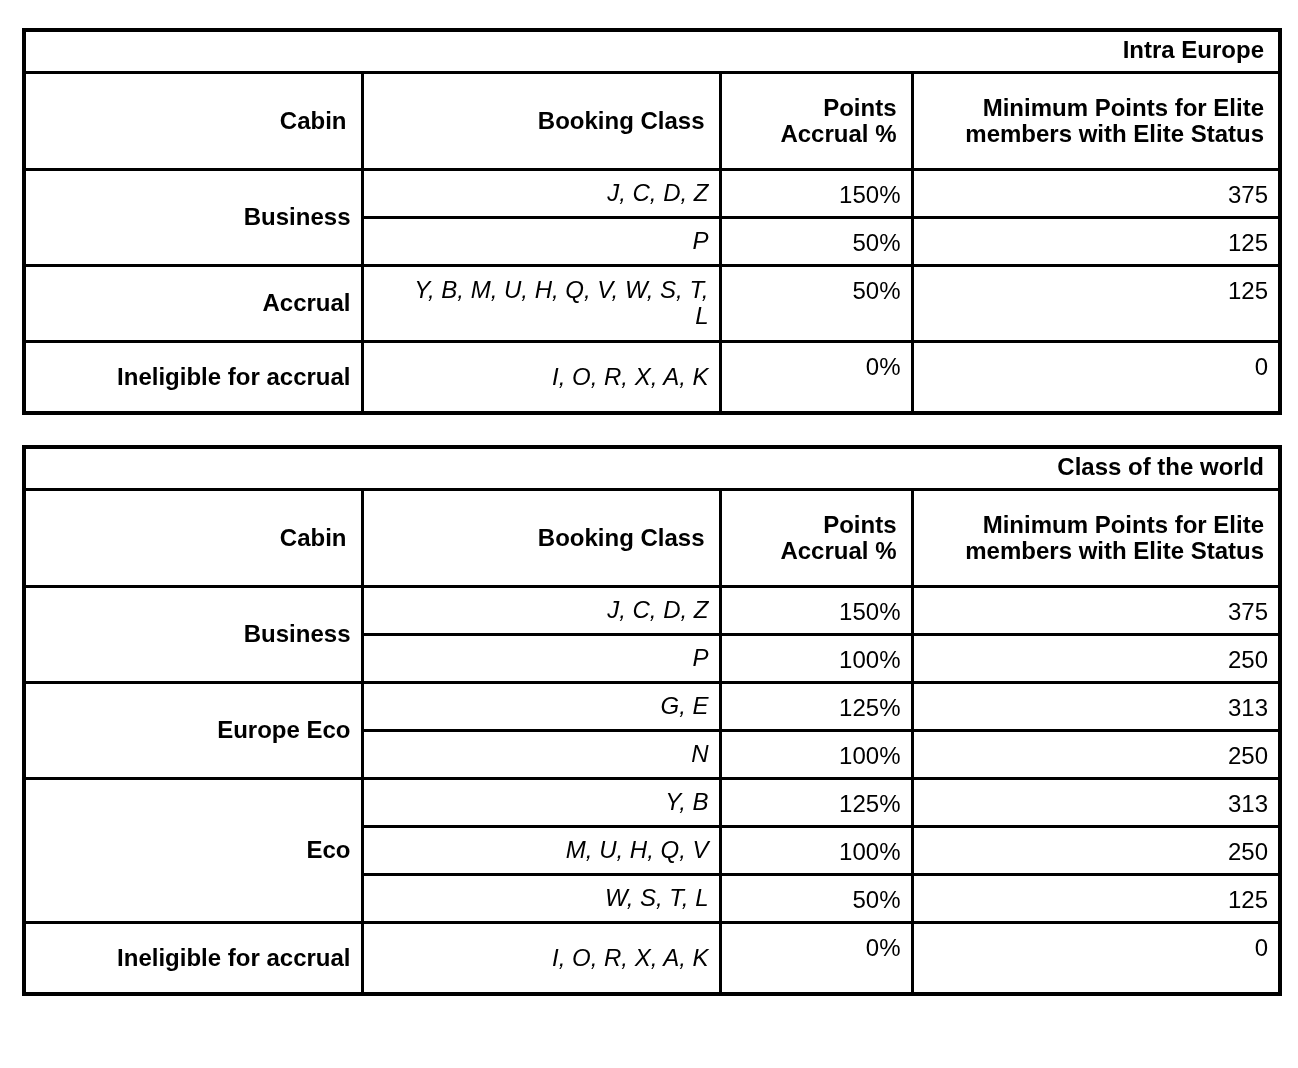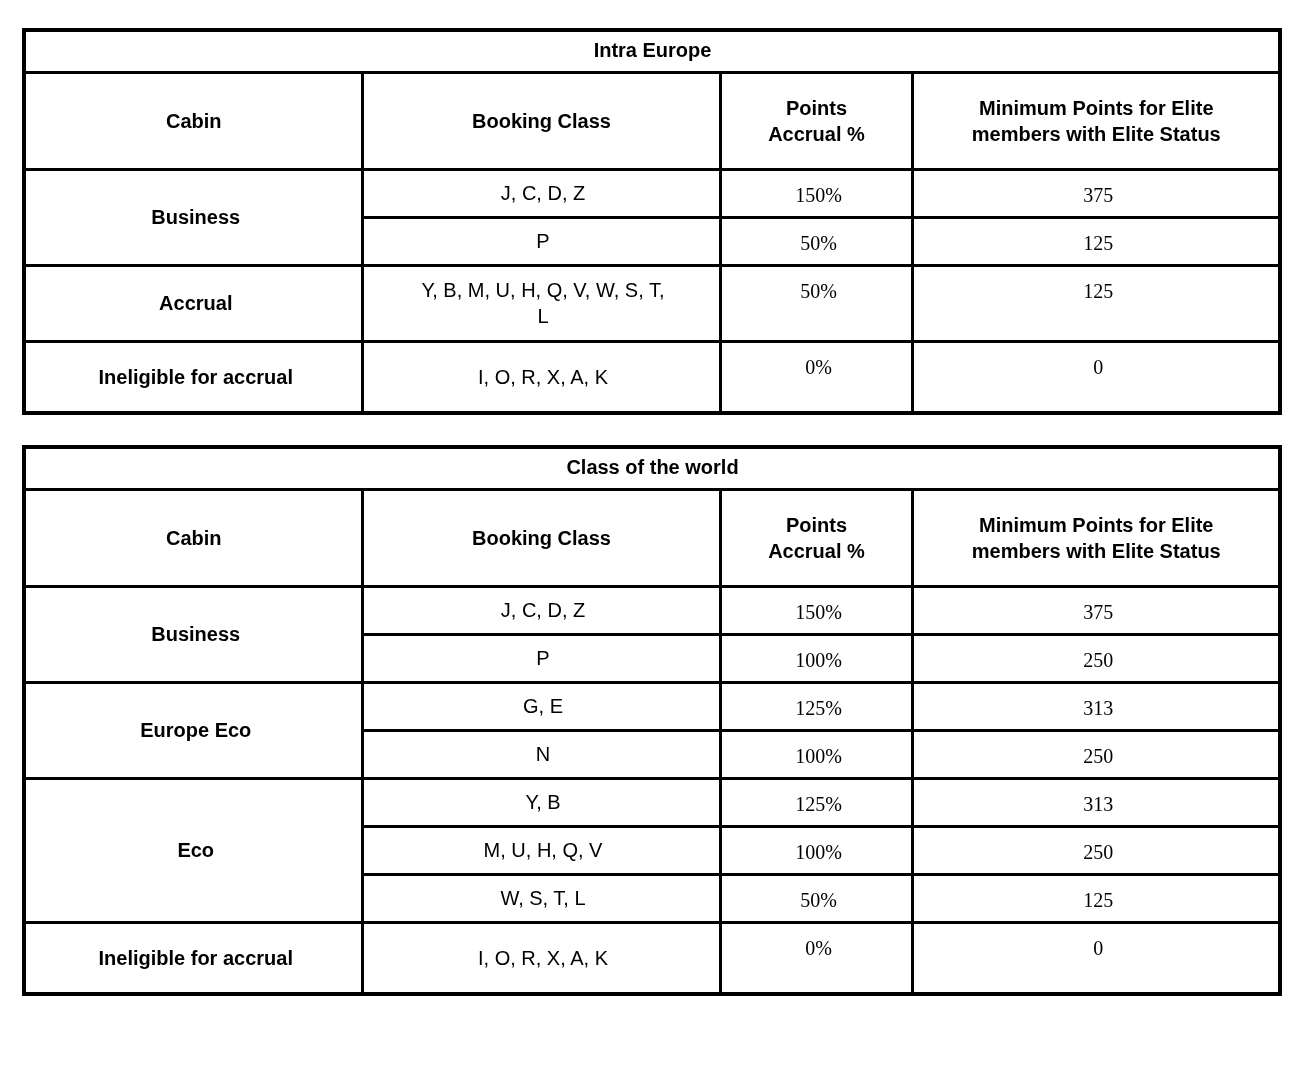--- a/index.html
+++ b/index.html
@@ -24,23 +24,23 @@
     border: 4px solid #000000;
     margin-bottom: 30px;
   }
   table.accrual-table col.c1 { width: 338px; }
   table.accrual-table col.c2 { width: 358px; }
   table.accrual-table col.c3 { width: 192px; }
   table.accrual-table col.c4 { width: 368px; }
 
   table.accrual-table td, table.accrual-table th {
     border: 3px solid #000000;
-    font-size: 20px;
+    font-size: 24px;
     line-height: 26px;
-    text-align: center;
+    text-align: right;
     box-sizing: border-box;
   }
   tr.title-row td {
     height: 42px;
     font-weight: bold;
     padding: 4px 14px 6px 15px;
     vertical-align: middle;
   }
   tr.header-row th {
     height: 97px;
@@ -55,25 +55,25 @@
 
   td.cell-cabin {
     vertical-align: middle;
     padding: 4px 10px 4px 15px;
     font-weight: bold;
   }
   td.cell-booking {
     vertical-align: middle;
     padding: 4px 10px 4px 14px;
     white-space: pre-line;
+    font-style: italic;
   }
   td.cell-accrual, td.cell-min {
     vertical-align: top;
     padding: 11px 10px 4px 15px;
-    font-family: Liberation Serif, serif;
   }
 </style>
 </head>
 <body>
 
 <div class="page">
 
   <table class="accrual-table">
     <colgroup>
       <col class="c1">

